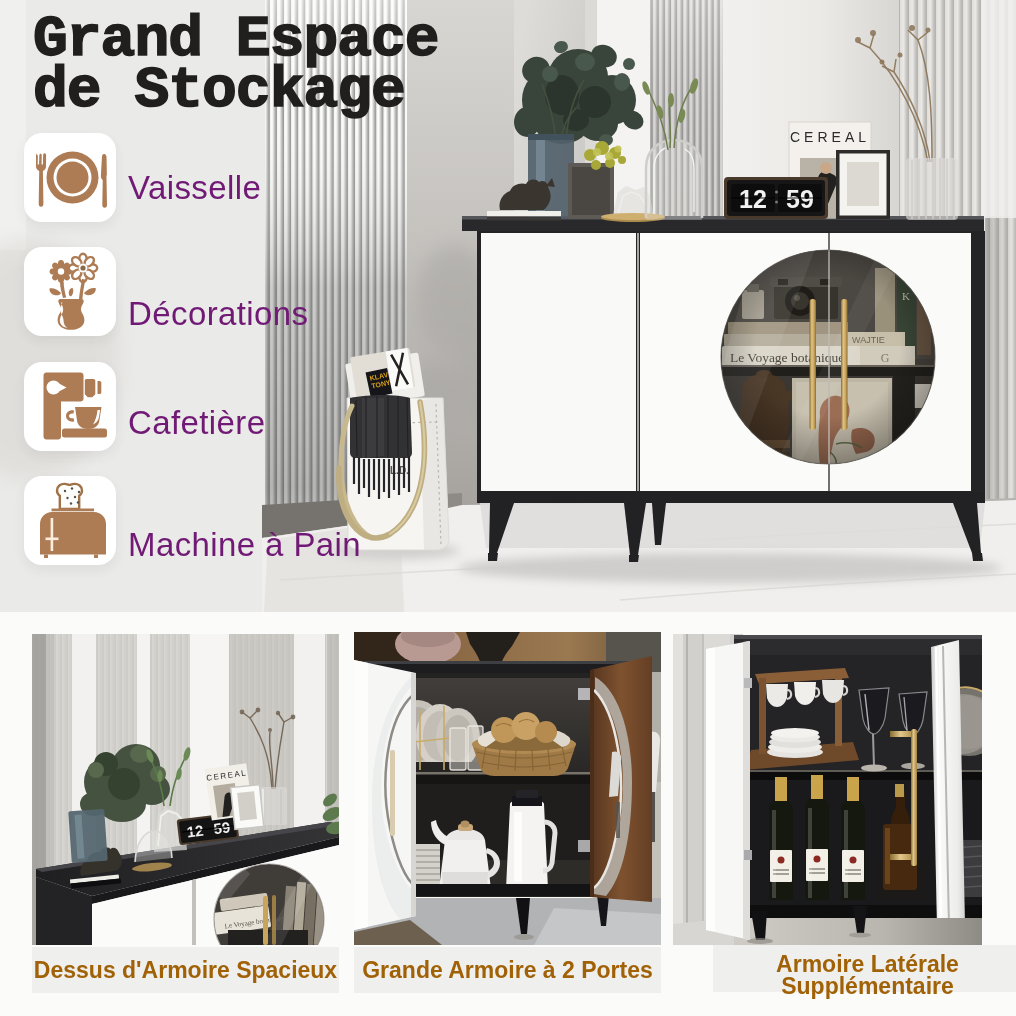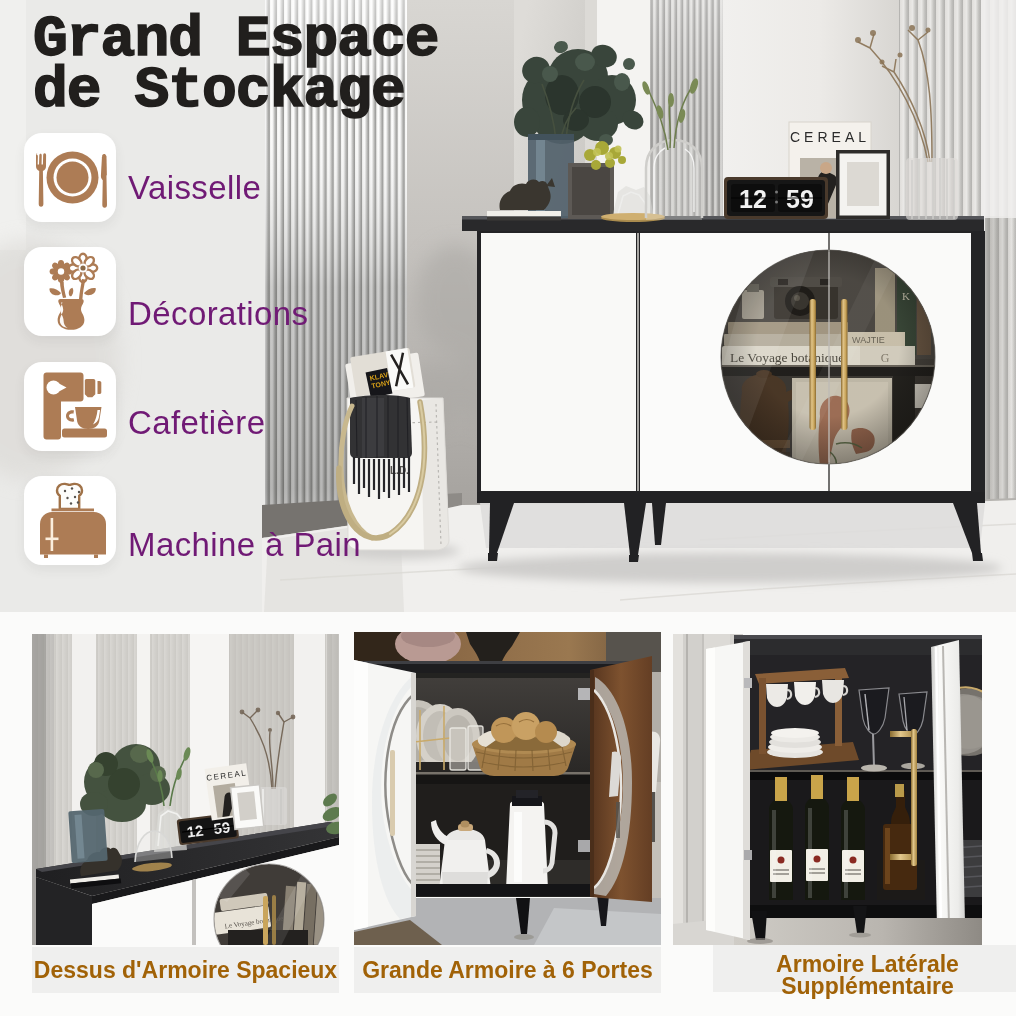--- a/index.html
+++ b/index.html
@@ -889,21 +889,21 @@
 <rect x="262" y="170" width="4" height="36" fill="#55524e" opacity="0.8"></rect>
 <polygon points="236,38 240,38 240,265 236,265" fill="#4a2e1a"></polygon>
 </g>
 
 <rect x="224" y="56" width="12" height="12" fill="#b5b5b7"></rect>
 <rect x="224" y="208" width="12" height="12" fill="#a8a8aa"></rect>
 </g>
 </svg>
 </div>
 
-<div class="cap" style="left:354px;top:947px;width:307px;height:46px;line-height:46px">Grande Armoire à 6 Portes</div>
+<div class="cap" style="left:354px;top:947px;width:307px;height:46px;line-height:46px">Grande Armoire à 2 Portes</div>
 
 <div class="abs" style="left:673px;top:634px;width:309px;height:311px" id="card3">
 <svg width="309" height="311" viewBox="0 0 309 311">
 <defs>
 <linearGradient id="c3door" x1="0" x2="1" y1="0" y2="0">
 <stop offset="0" stop-color="#cbcbc9"></stop>
           <stop offset="0.25" stop-color="#fafaf8"></stop>
           <stop offset="0.8" stop-color="#ececea"></stop>
           <stop offset="1" stop-color="#d2d2d0"></stop>
 </linearGradient>

